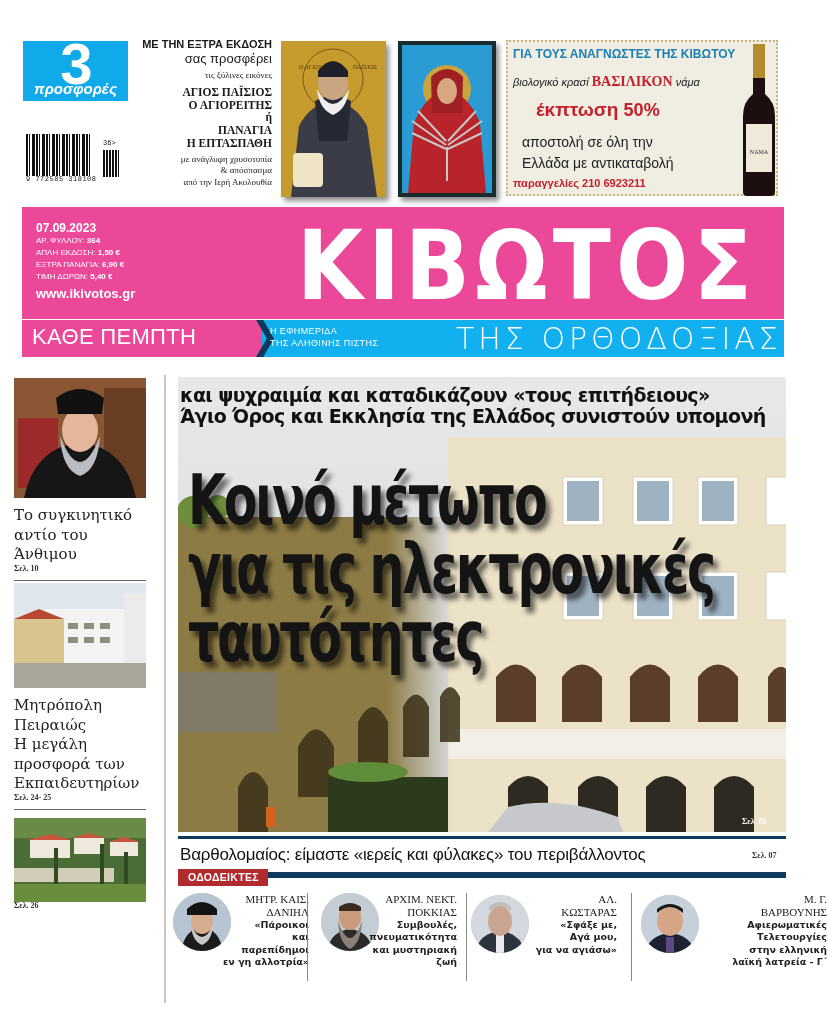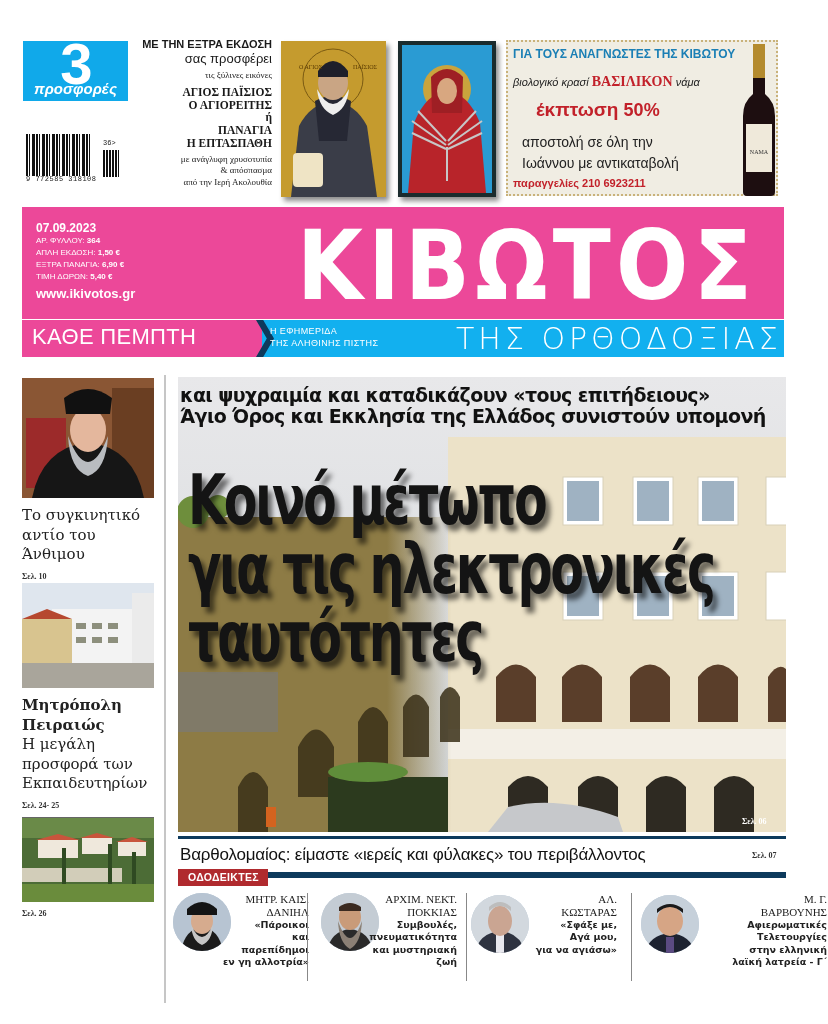--- a/index.html
+++ b/index.html
@@ -50,25 +50,25 @@
 #band{left:22px;top:320px;width:762px;height:37px;background:#12b0ef}
 #band-left{position:absolute;left:0;top:0;width:240px;height:37px;background:#ec4899}
 #band-left span{position:absolute;left:10px;top:6px;font:22px/1 "Liberation Sans",sans-serif;color:#fff;letter-spacing:.3px}
 #band-arrow{position:absolute;left:234px;top:0;width:18px;height:37px;background:#0d3a5c;clip-path:polygon(0 0,40% 0,100% 50%,40% 100%,0 100%,60% 50%)}
 #band-sub{position:absolute;left:248px;top:6px;width:178px;color:#fff;font:9px/1.3 "Liberation Sans",sans-serif;letter-spacing:.4px}
 #band-sub b{font-weight:normal}
 #band-big{position:absolute;left:434px;top:4px;color:#fff;font:30px/1 "DejaVu Sans",sans-serif;letter-spacing:4px;font-weight:200}
 
 
 #sidebar-rule{left:164px;top:375px;width:2px;height:628px;background:#c6c6c6}
-.side-story{position:absolute;left:22px;width:132px}
+.side-story{position:absolute;left:14px;width:132px}
 .side-story .photo{width:132px;overflow:hidden;position:relative}
 .side-story .title{font:15px/1.3 "DejaVu Serif",serif;color:#222;margin-top:8px}
-.side-story .title b{font-weight:bold}
-.side-story .page{font:bold 8px/1 "Liberation Serif",serif;color:#333;margin-top:8px;padding-bottom:7px;border-bottom:1px solid #666}
+.side-story .title b{font-weight:normal}
+.side-story .page{font:bold 8px/1 "Liberation Serif",serif;color:#333;margin-top:0;padding-bottom:7px;border-bottom:1px solid #666}
 
 
 #lead-photo{left:178px;top:377px;width:608px;height:455px;overflow:hidden;background:#eae3cf}
 #lead-kicker{left:180px;top:385px;width:610px;font:bold 19px/1.13 "DejaVu Sans",sans-serif;color:#111;letter-spacing:-.6px}
 #lead-head{left:188px;top:466px;width:620px;font:bold 70px/0.98 "DejaVu Sans Condensed","DejaVu Sans",sans-serif;color:#141414;letter-spacing:-3px;transform:scaleX(.78);transform-origin:0 0;text-shadow:6px 6px 6px rgba(0,0,0,.55);white-space:nowrap}
 #lead-page{left:742px;top:818px;font:bold 8px/1 "Liberation Serif",serif;color:#fff}
 
 #rule-1{left:178px;top:836px;width:608px;height:3px;background:#0d3a5c}
 #second-head{left:180px;top:846px;font:17px/1 "Liberation Sans",sans-serif;color:#111;letter-spacing:-.2px;white-space:nowrap}
 #second-page{left:752px;top:852px;font:bold 8px/1 "Liberation Serif",serif;color:#333}
@@ -148,21 +148,21 @@
     </g>
   </svg>
 </div>
 
 <div id="wine-ad" class="abs">
   <div class="t1">ΓΙΑ ΤΟΥΣ ΑΝΑΓΝΩΣΤΕΣ ΤΗΣ ΚΙΒΩΤΟΥ</div>
   <div class="t2"><span>βιολογικό κρασί</span> <b>ΒΑΣΙΛΙΚΟΝ</b> <span>νάμα</span></div>
   <div class="t3"><span style="font-size:19px">έκπτωση</span> <span>50%</span></div>
   <div class="t4">
     <div>αποστολή σε όλη την</div>
-    <div>Ιωάννου με αντικαταβολή</div>
+    <div>Ελλάδα με αντικαταβολή</div>
   </div>
   <div class="t5">παραγγελίες 210 6923211</div>
   <svg id="wine-bottle" viewBox="0 0 36 152">
     <rect x="12" y="0" width="12" height="34" fill="#b48b2e"></rect>
     <path d="M12 34 L12 50 Q2 58 2 72 L2 148 Q2 152 6 152 L30 152 Q34 152 34 148 L34 72 Q34 58 24 50 L24 34Z" fill="#1d0e10"></path>
     <rect x="5" y="80" width="26" height="48" fill="#efe9da"></rect>
     <text x="18" y="110" font-size="6" text-anchor="middle" fill="#333" font-family="Liberation Serif">ΝΑΜΑ</text>
   </svg>
 </div>
 

